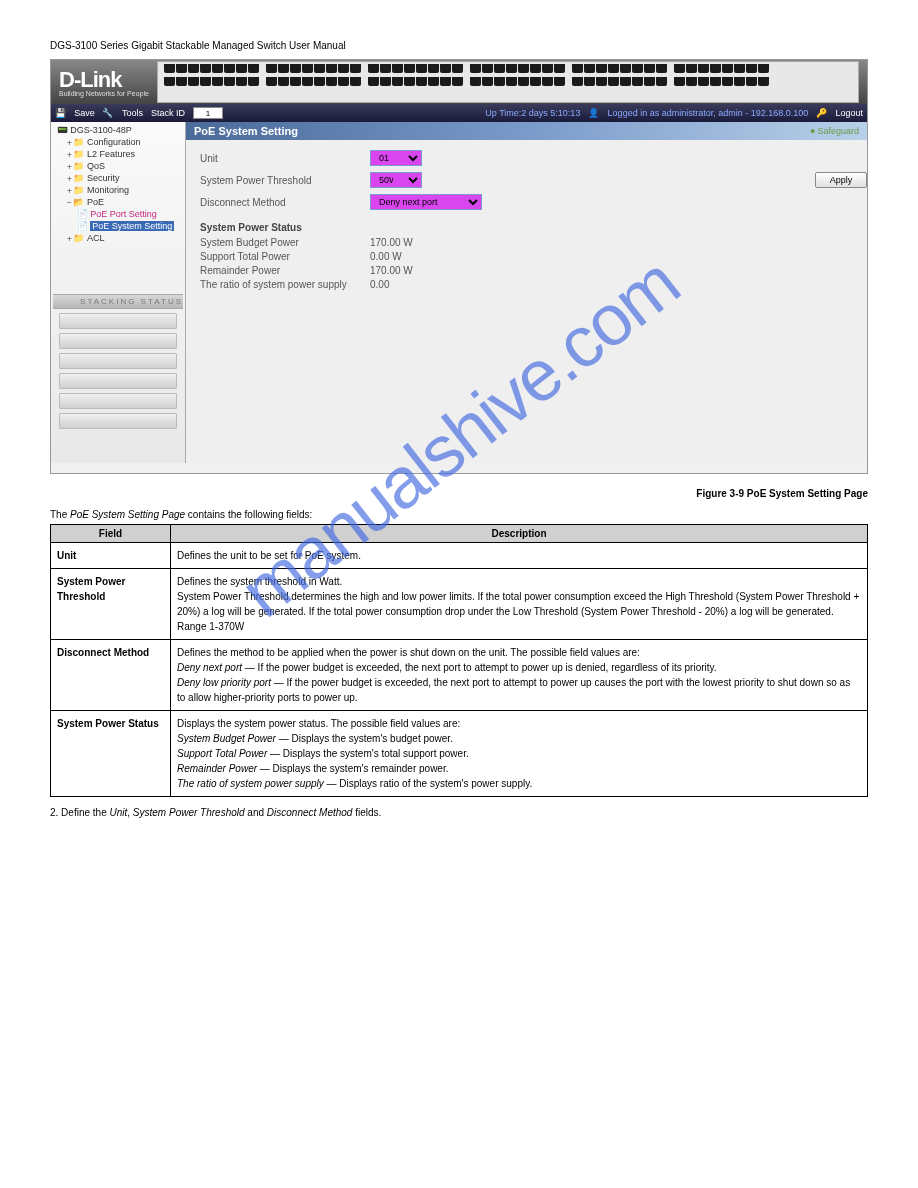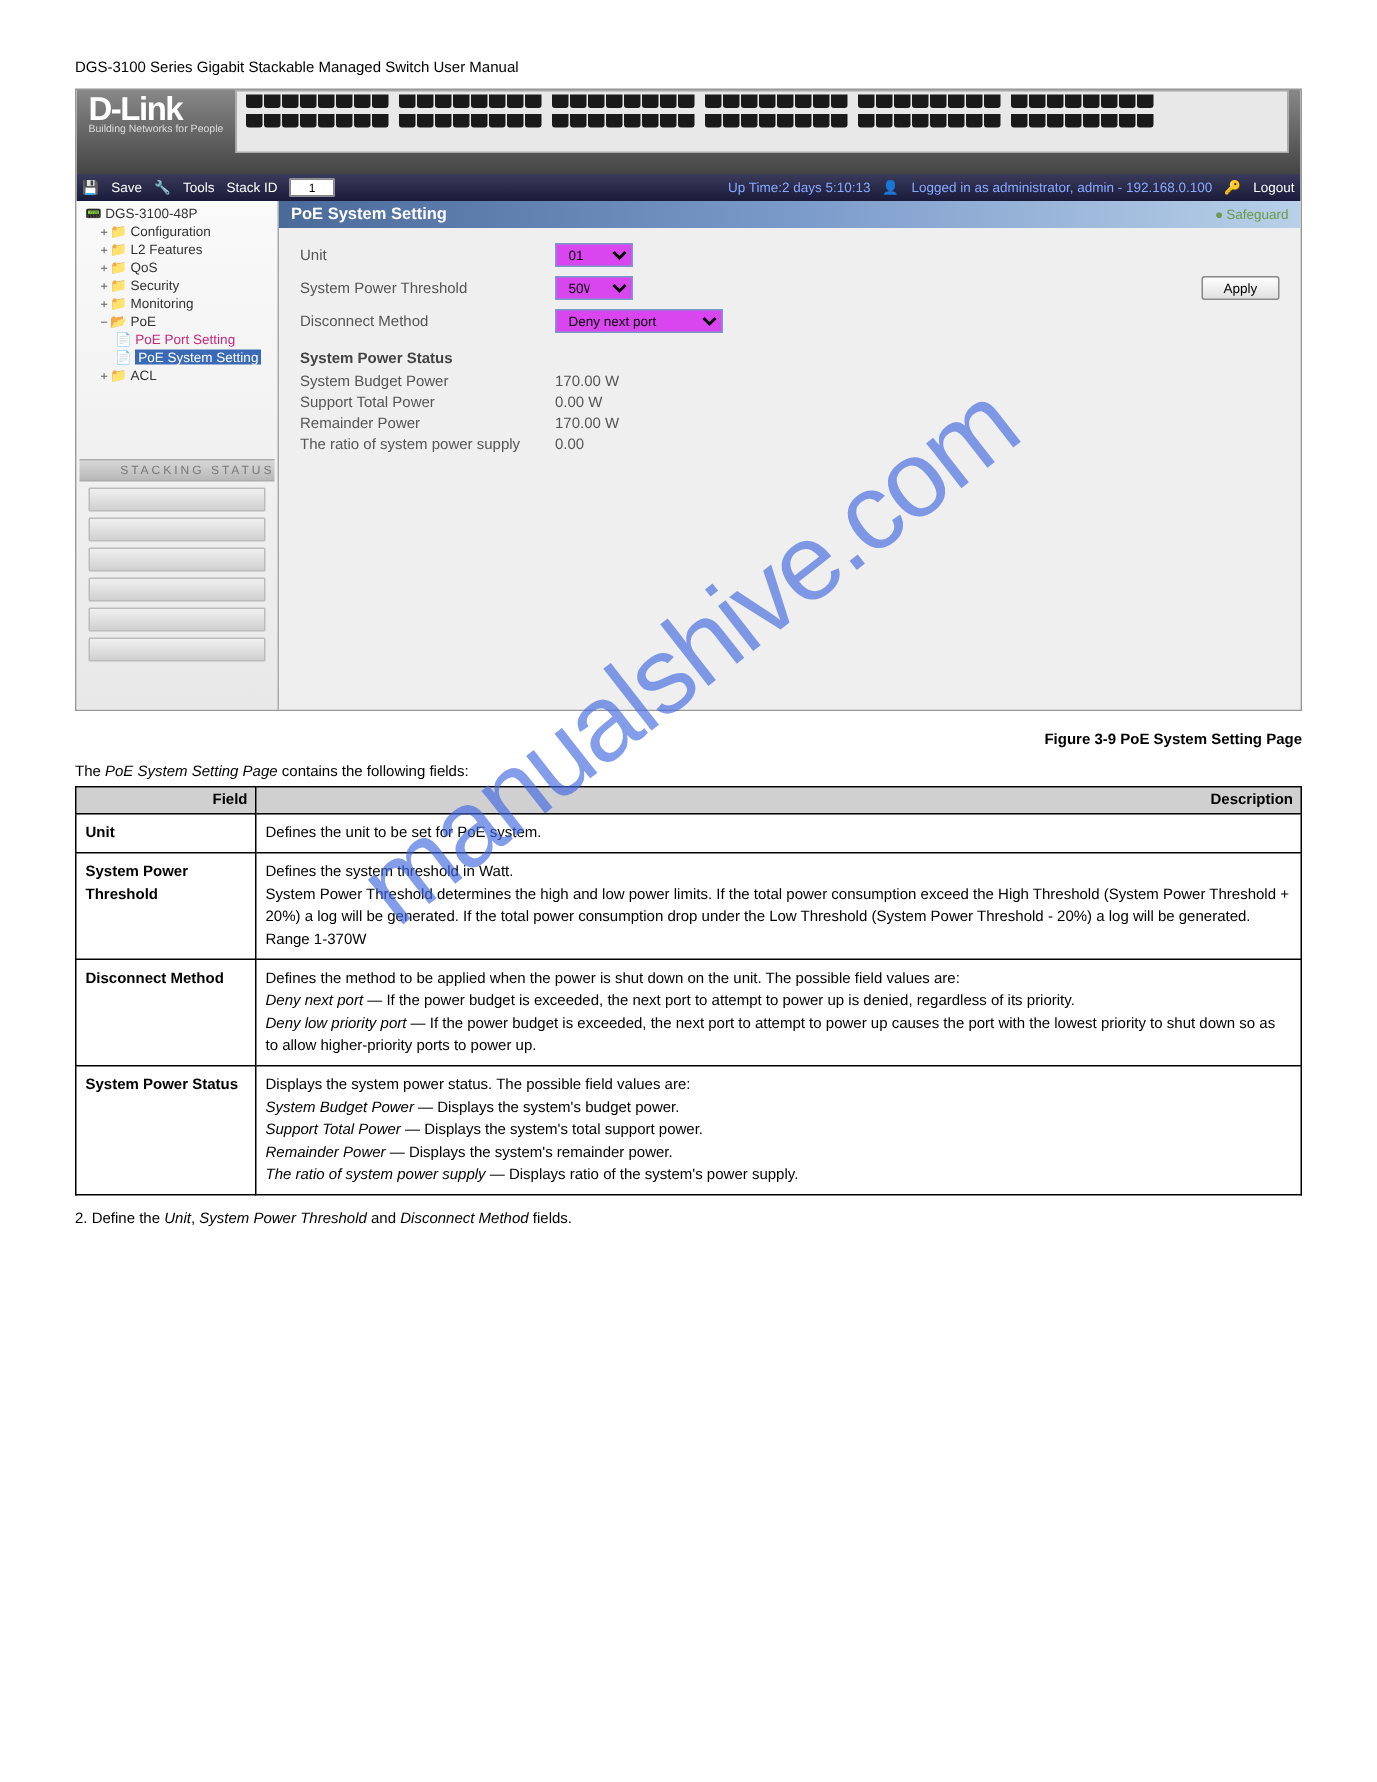--- a/index.html
+++ b/index.html
@@ -1,20 +1,20 @@
 <!DOCTYPE html>
 <html><head>
 <meta charset="utf-8">
 <style>
 *{box-sizing:border-box;margin:0;padding:0}
 body{font-family:Arial,sans-serif;font-size:11px;background:#fff;width:918px;margin:0 auto;padding:40px 50px;color:#000}
 .manual-page{position:relative}
 .header-text{font-size:10px;margin-bottom:8px;color:#000}
 .screenshot{border:1px solid #999;width:100%;height:415px;position:relative;overflow:hidden;background:#f0f0f0}
-.device-banner{height:56px;background:linear-gradient(180deg,#888 0%,#666 50%,#444 100%);position:relative;display:flex;align-items:flex-start;padding:0 8px}
+.device-banner{height:44px;background:linear-gradient(180deg,#888 0%,#666 50%,#444 100%);position:relative;display:flex;align-items:center;padding:0 8px}
 .logo{color:#fff;font-weight:bold;font-size:22px;font-family:Arial;letter-spacing:-1px}
 .logo-sub{color:#ddd;font-size:7px;display:block;margin-top:-3px}
 .switch-graphic{flex:1;height:42px;background:#e8e8e8;margin-left:8px;border:1px solid #aaa;position:relative;overflow:hidden}
 .port-row{display:flex;gap:1px;padding:2px 6px}
 .port-group{display:flex;gap:1px;margin-right:6px}
 .port{width:11px;height:9px;background:#1a1a1a;border-radius:0 0 2px 2px}
 .toolbar{height:18px;background:linear-gradient(180deg,#3a3a5a 0%,#1a1a3a 100%);display:flex;align-items:center;padding:0 4px;color:#fff;font-size:9px;gap:8px}
 .tb-item{color:#fff;cursor:pointer}
 .tb-save{color:#fff}
 .stack-input{width:30px;height:12px;background:#fff;border:1px solid #888;font-size:8px;text-align:center}
@@ -34,30 +34,30 @@
 .panel-header{height:18px;background:linear-gradient(90deg,#4a6a9a 0%,#7a9aca 50%,#b8d0e8 100%);color:#fff;font-size:11px;font-weight:bold;padding:2px 8px;display:flex;align-items:center}
 .safeguard{margin-left:auto;color:#6a9a4a;font-size:9px;font-weight:normal}
 .safeguard::before{content:"●";color:#6a9a4a;margin-right:2px}
 .panel-body{padding:10px 14px}
 .form-row{display:flex;align-items:center;margin-bottom:6px;gap:10px}
 .form-label{width:160px;color:#555;font-size:10px}
 .form-select{height:16px;border:1px solid #7a9aca;background:#d946ef;font-size:9px;padding:0 12px 0 4px;position:relative}
 .sel-unit{width:52px}
 .sel-thresh{width:52px}
 .sel-disc{width:112px}
-.apply-btn{position:absolute;right:14px;top:50px;width:52px;height:16px;background:linear-gradient(180deg,#fff,#e0e0e0);border:1px solid #888;font-size:9px;border-radius:2px}
+.apply-btn{position:absolute;right:0;top:50px;width:52px;height:16px;background:linear-gradient(180deg,#fff,#e0e0e0);border:1px solid #888;font-size:9px;border-radius:2px}
 .status-header{font-size:10px;font-weight:bold;color:#444;margin-top:12px;margin-bottom:4px}
 .status-row{display:flex;margin-bottom:3px}
 .status-label{width:170px;color:#555;font-size:10px}
 .status-val{color:#555;font-size:10px}
 .watermark{position:absolute;left:50%;top:50%;transform:translate(-50%,-40%) rotate(-38deg);font-size:72px;color:#4169e1;opacity:0.65;pointer-events:none;font-family:Arial;letter-spacing:-2px;white-space:nowrap}
 .figure-caption{text-align:right;font-weight:bold;font-size:10px;margin:14px 0 10px}
 .page-subtext{font-size:10px;margin-bottom:4px}
 .desc-table{width:100%;border-collapse:collapse;font-size:10px}
-.desc-table th{background:#d0d0d0;border:1px solid #000;padding:3px 5px;text-align:right;font-weight:bold}
+.desc-table th{background:#d0d0d0;border:1px solid #000;padding:3px 5px;text-align:center;font-weight:bold}
 .desc-table td{border:1px solid #000;padding:5px 6px;vertical-align:top;line-height:1.5}
 .desc-table td:first-child{width:120px;font-weight:bold}
 .italic{font-style:italic}
 .footer-line{font-size:10px;margin-top:10px}
 .page-num{text-align:right;font-size:10px;margin-top:30px}
 </style>
 </head>
 <body>
 
 <div class="manual-page">

